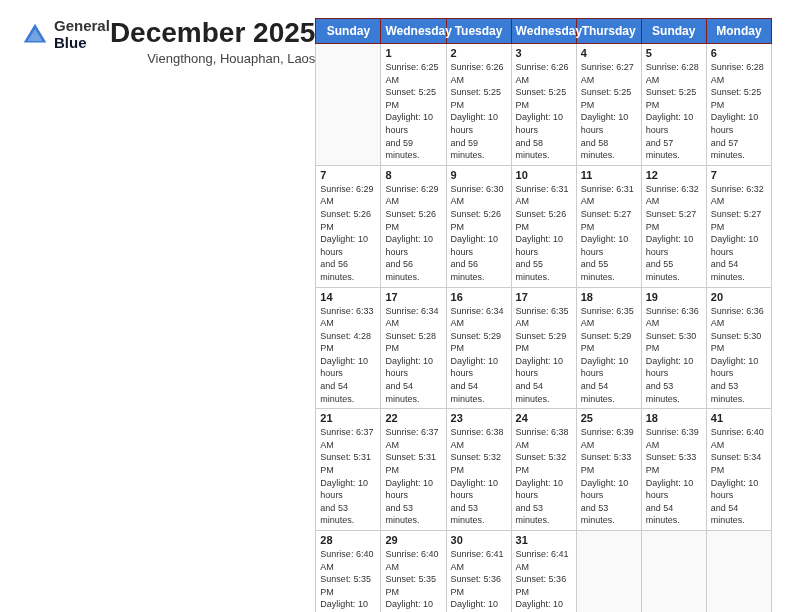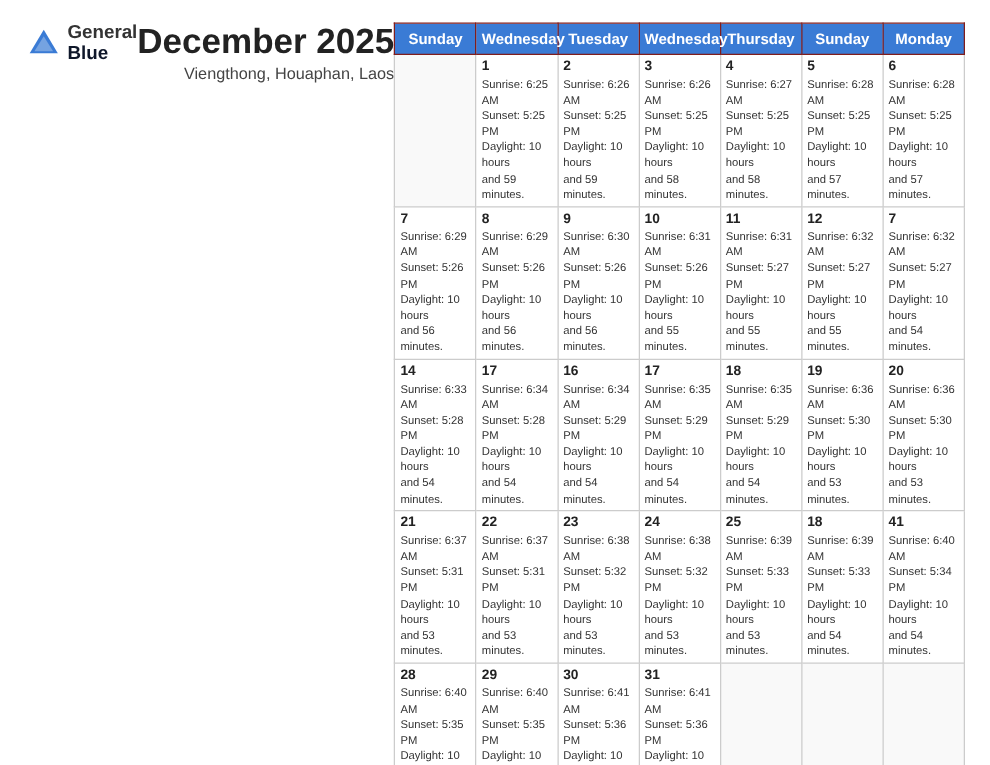--- a/index.html
+++ b/index.html
@@ -226,21 +226,21 @@
             <div class="day-info" style="white-space: pre-line;">Sunrise: 6:32 AM
 Sunset: 5:27 PM
 Daylight: 10 hours
 and 54 minutes.</div>
           </td>
         </tr>
         <tr class="week-row">
           <td>
             <span class="day-num">14</span>
             <div class="day-info" style="white-space: pre-line;">Sunrise: 6:33 AM
-Sunset: 5:28 PM
+Sunset: 4:28 PM
 Daylight: 10 hours
 and 54 minutes.</div>
           </td>
           <td>
             <span class="day-num">17</span>
             <div class="day-info" style="white-space: pre-line;">Sunrise: 6:34 AM
 Sunset: 5:28 PM
 Daylight: 10 hours
 and 54 minutes.</div>
           </td>

